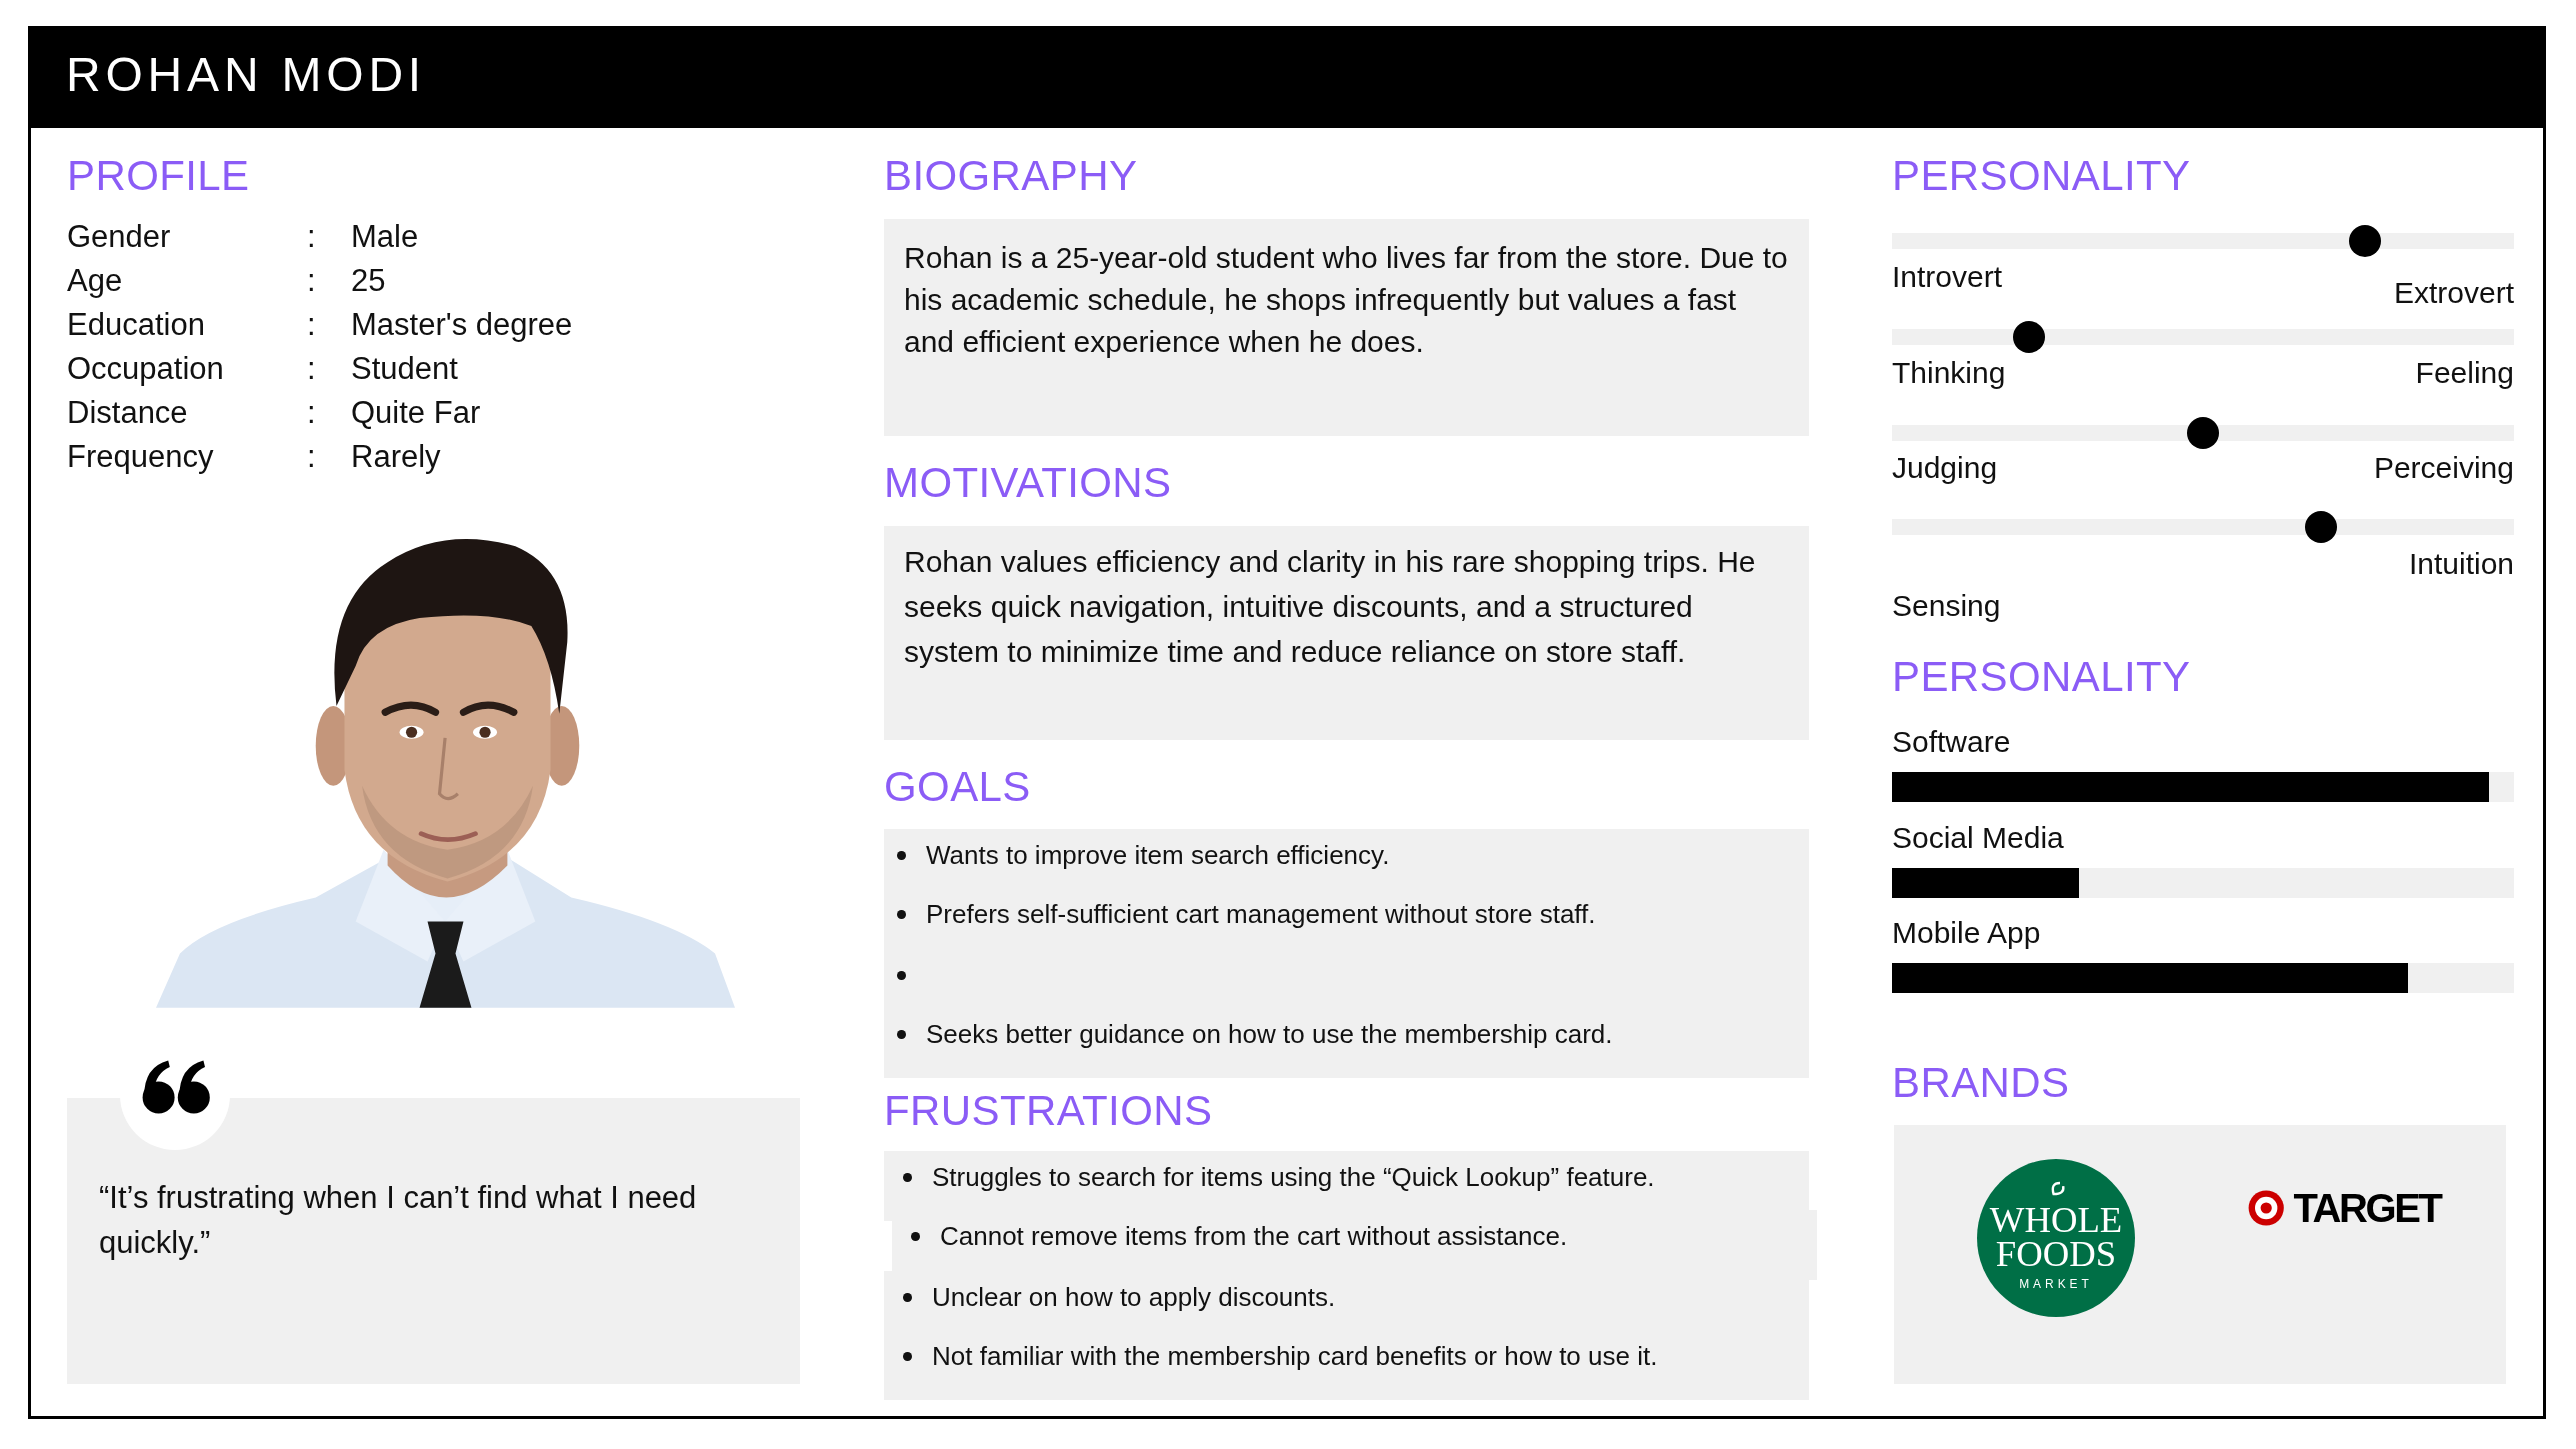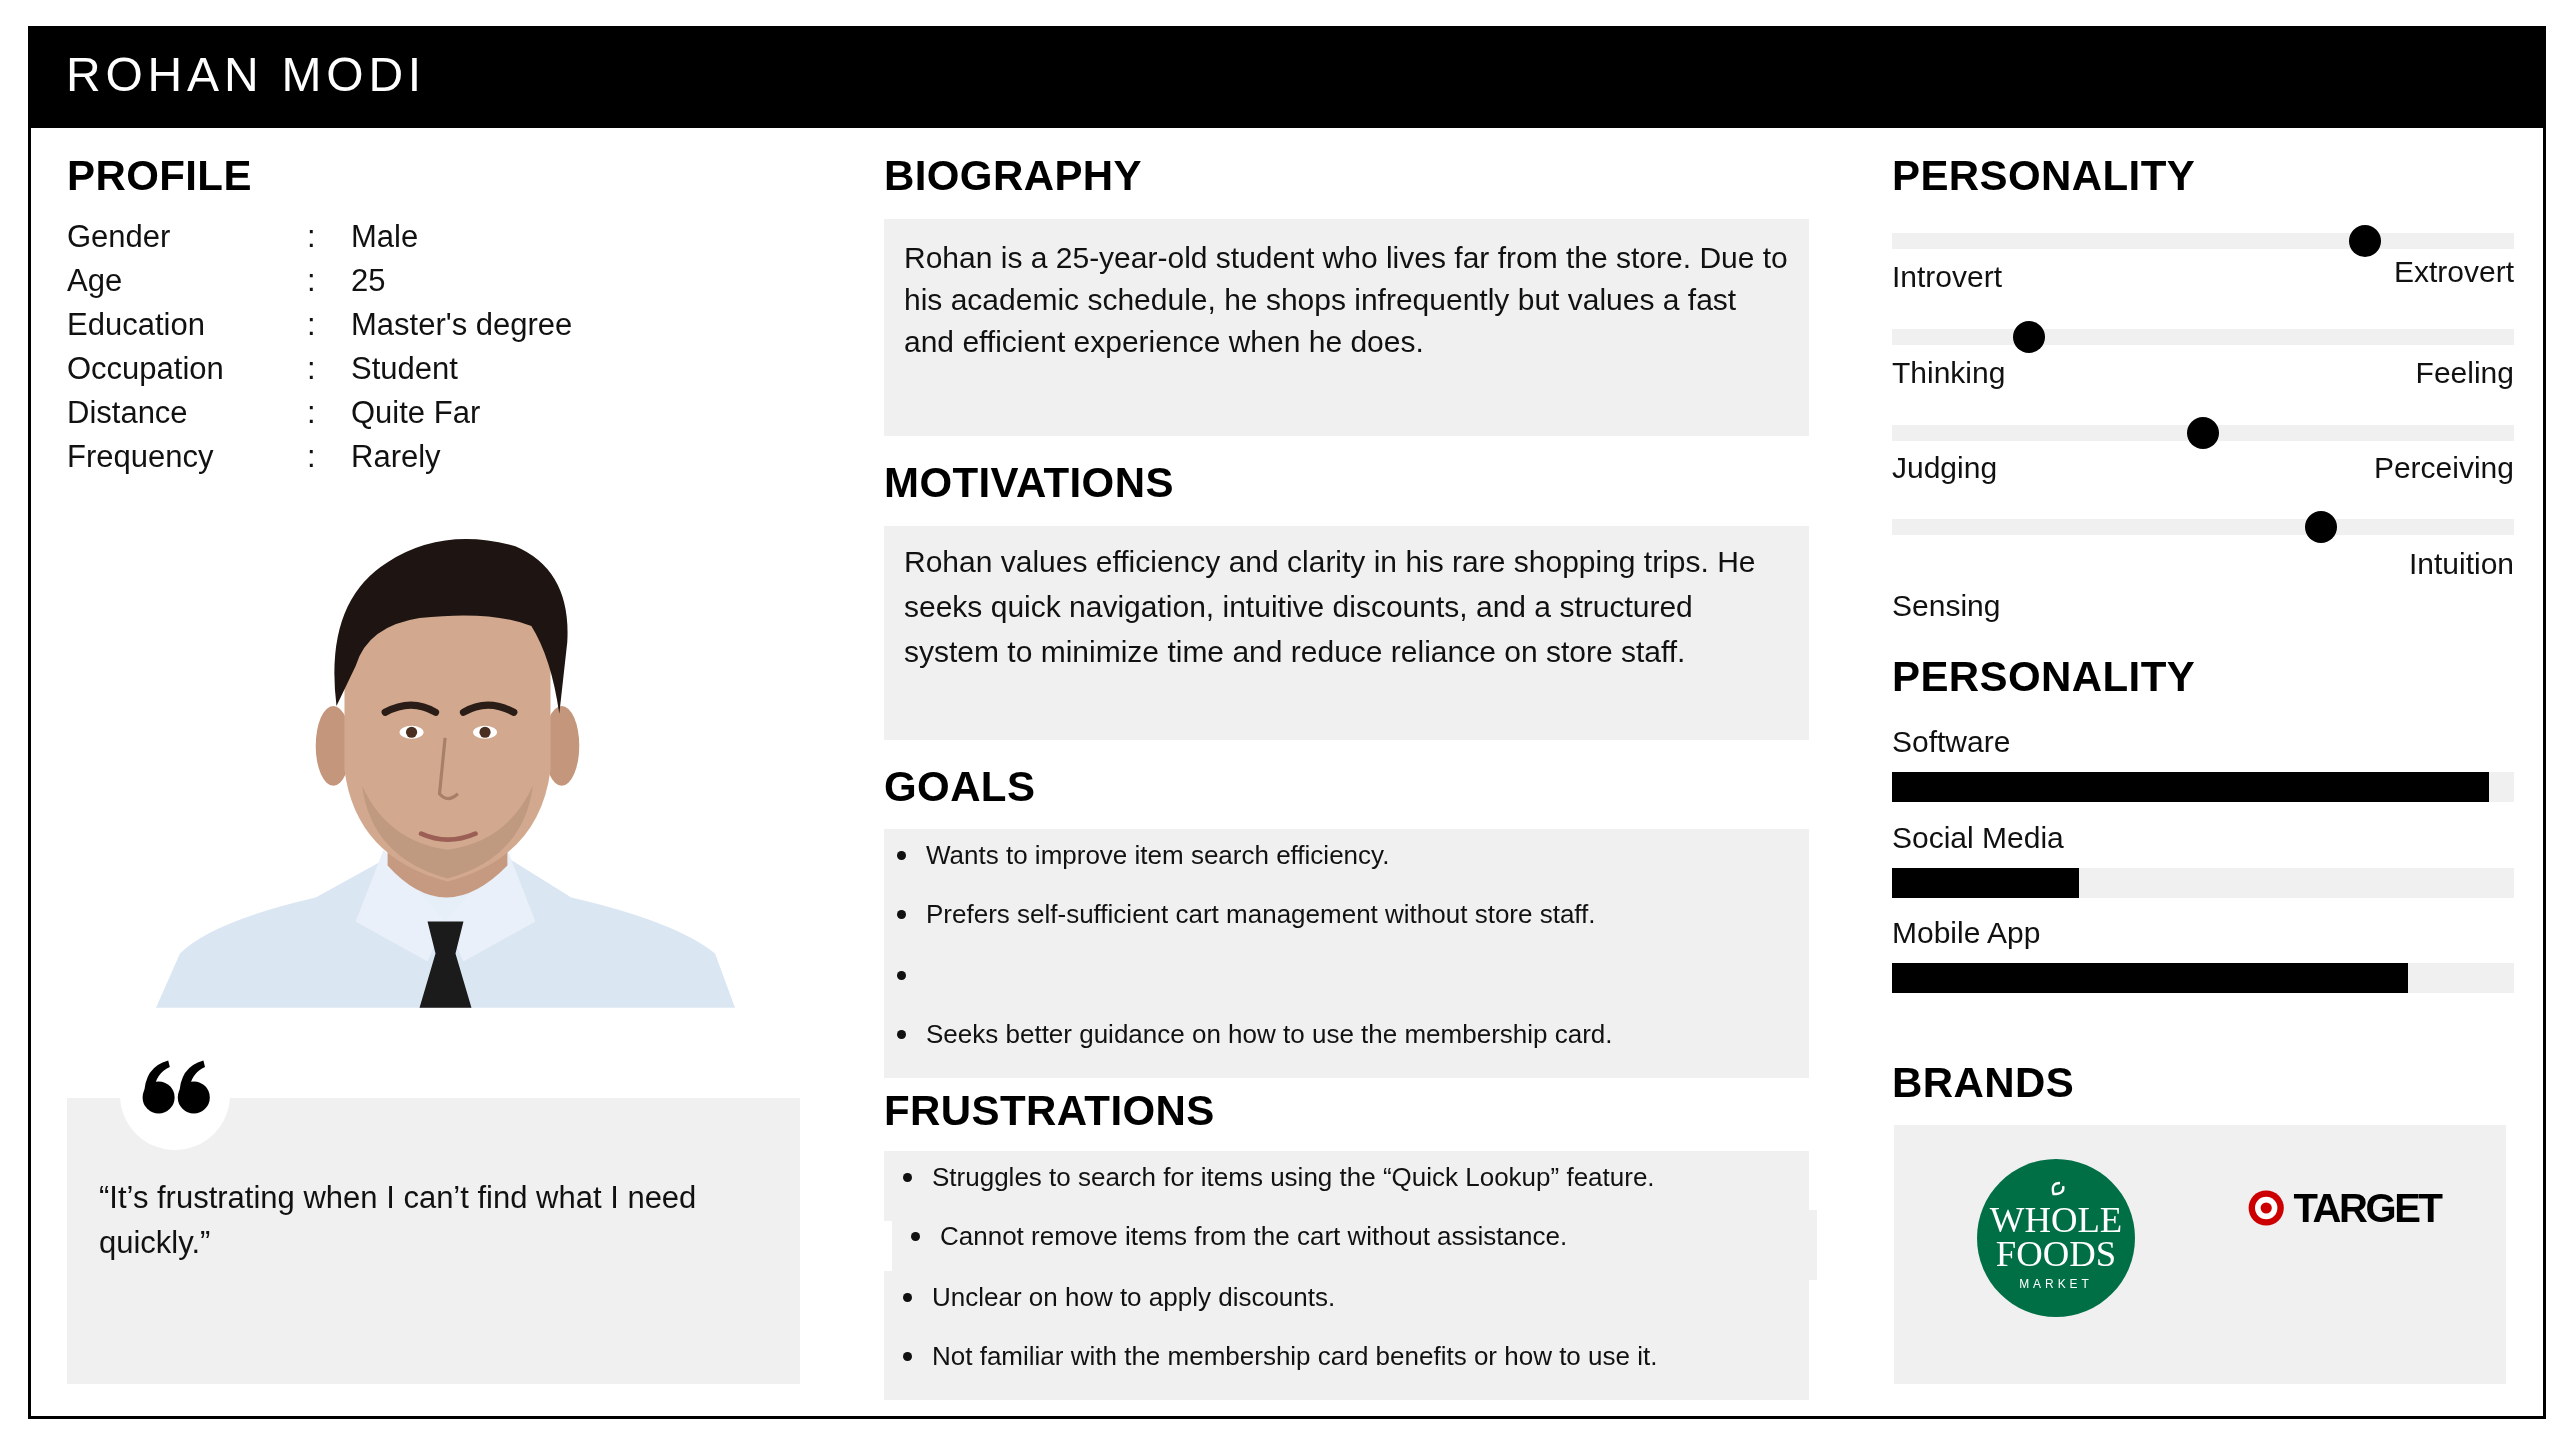--- a/index.html
+++ b/index.html
@@ -3,21 +3,21 @@
 <meta charset="utf-8">
 <style>
   * { box-sizing: border-box; margin: 0; padding: 0; }
   html, body { width: 2576px; height: 1449px; background: #ffffff; overflow: hidden; }
   body { font-family: "Liberation Sans", "DejaVu Sans", sans-serif; color: #111; position: relative; }
 
   .frame { position: absolute; left: 28px; top: 26px; width: 2518px; height: 1393px; border: 3.2px solid #000; border-top: none; background: #fff; }
   .header { position: absolute; left: 28px; top: 26px; width: 2518px; height: 102px; background: #000; }
   .header .title { position: absolute; left: 38px; top: 21px; color: #fff; font-size: 48px; letter-spacing: 4.8px; font-weight: 400; }
 
-  .h2 { position: absolute; font-size: 42px; font-weight: 700; letter-spacing: 0.4px; color: #000000; }
+  .h2 { position: absolute; font-size: 42px; font-weight: 400; letter-spacing: 0.4px; color: #8b5cf6; }
 
   .profile-row { position: absolute; left: 67px; font-size: 31px; color: #111; height: 45px; line-height: 45px; }
   .profile-row .k { position: absolute; left: 0; width: 240px; }
   .profile-row .c { position: absolute; left: 240px; width: 24px; }
   .profile-row .v { position: absolute; left: 284px; white-space: nowrap; }
 
   .photo { position: absolute; left: 156px; top: 506px; width: 579px; height: 502px; }
 
   .quote-box { position: absolute; left: 67px; top: 1098px; width: 733px; height: 286px; background: #f0f0f0; }
   .quote-circle { position: absolute; left: 120px; top: 1040px; width: 110px; height: 110px; border-radius: 50%; background: #fff; }
@@ -175,21 +175,21 @@
   <span class="dot"></span>
   <span class="txt">Not familiar with the membership card benefits or how to use it.</span>
 </div>
 
 <div class="h2" style="left:1892px; top:152px;">PERSONALITY</div>
 
 <div class="track" style="top:233px;">
   <div class="knob" style="left: 76%;"></div>
 </div>
 <div class="plabel" style="left:1892px; top:260px;">Introvert</div>
-<div class="plabel r" style="right:62px; top:255px;">Extrovert</div>
+<div class="plabel r" style="right:62px; top:276px;">Extrovert</div>
 
 <div class="track" style="top:329px;">
   <div class="knob" style="left: 22%;"></div>
 </div>
 <div class="plabel" style="left:1892px; top:356px;">Thinking</div>
 <div class="plabel r" style="right:62px; top:356px;">Feeling</div>
 
 <div class="track" style="top:425px;">
   <div class="knob" style="left: 50%;"></div>
 </div>

